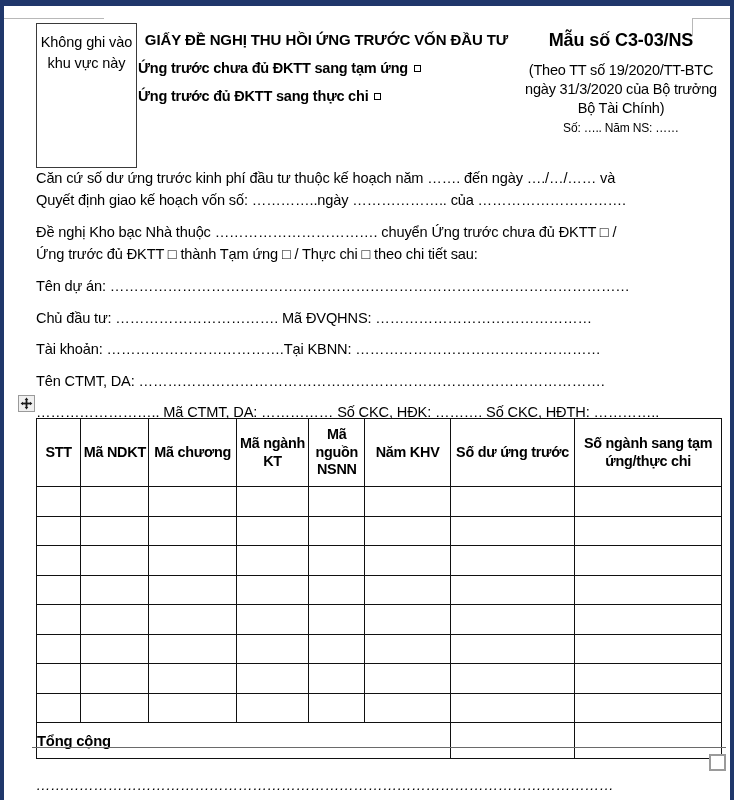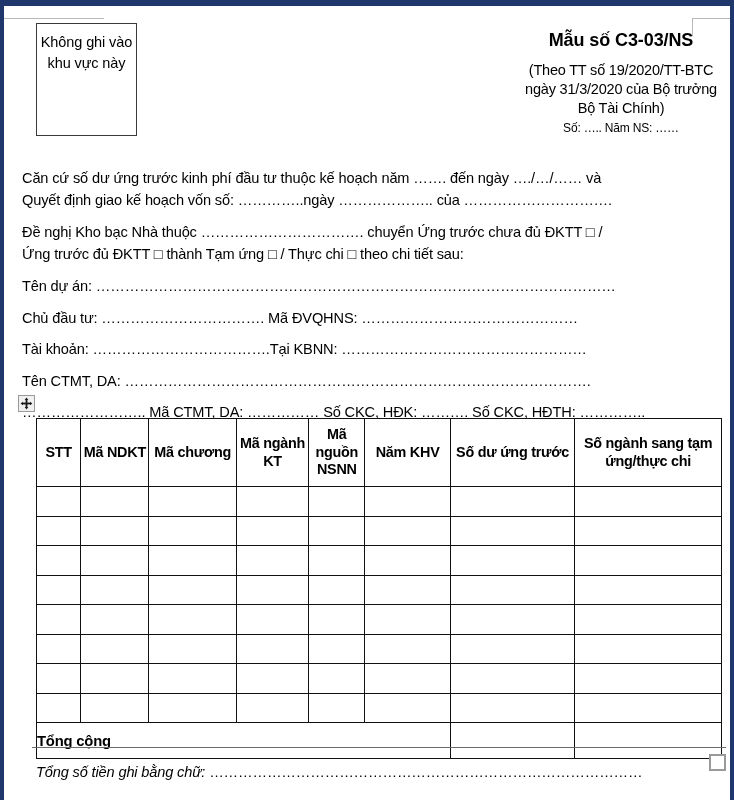--- a/index.html
+++ b/index.html
@@ -63,21 +63,21 @@
 
   
   #header-band {
     position: absolute;
     left: 32px; top: 17px;
     width: 690px; height: 120px;
   }
   #no-write-box {
     position: absolute;
     left: 0px; top: 0px;
-    width: 101px; height: 113px;
+    width: 101px; height: 145px;
     border: 1px solid #3a3a3a;
     box-sizing: border-box;
     display: flex;
     align-items: flex-start;
     justify-content: center;
     padding-top: 8px;
   }
   #no-write-box .nw-text {
     font-size: 14.5px;
     line-height: 21px;
@@ -135,21 +135,21 @@
   #form-no-serial {
     font-size: 12px;
     line-height: 19px;
     margin-top: 1px;
     letter-spacing: -0.2px;
   }
 
   
   #body-text {
     position: absolute;
-    left: 18px; top: 162px;
+    left: 32px; top: 162px;
     width: 690px;
   }
   .para {
     font-size: 14.6px;
     line-height: 21.5px;
     letter-spacing: -0.15px;
     margin-bottom: 11px;
   }
   .fields { margin-top: 4px; }
   .field-row {
@@ -268,20 +268,33 @@
   <div id="ruler-line"></div>
   <div id="ruler-line-right"></div>
   <div id="chrome-corner-right"></div>
 
   <div id="header-band">
 
     <div id="no-write-box">
       <div class="nw-text">Không ghi vào khu vực này</div>
     </div>
 
+    <div id="title-block">
+      <div id="doc-title">GIẤY ĐỀ NGHỊ THU HỒI ỨNG TRƯỚC VỐN ĐẦU TƯ</div>
+
+      <div class="opt-line">
+        <span>Ứng trước chưa đủ ĐKTT sang tạm ứng</span>
+        <span class="cb"></span>
+      </div>
+
+      <div class="opt-line">
+        <span>Ứng trước đủ ĐKTT sang thực chi</span>
+        <span class="cb"></span>
+      </div>
+    </div>
 
     <div id="form-no-block">
       <div id="form-no-title">Mẫu số C3-03/NS</div>
       <div id="form-no-sub">(Theo TT số 19/2020/TT-BTC ngày 31/3/2020 của Bộ trưởng Bộ Tài Chính)</div>
       <div id="form-no-serial">Số: ….. Năm NS: ……</div>
     </div>
   </div>
 
   <div id="body-text">
 
@@ -427,20 +440,17 @@
         <td class="total-label" colspan="6">Tổng cộng</td>
         <td class="total-val"></td>
         <td class="total-val"></td>
       </tr>
     </tfoot>
   </table>
 
   <div id="top-sep-line"></div>
 
   <div id="footer-text">
-    <div class="footer-line">
-      <span>Tổng số tiền ghi bằng chữ:</span><span class="dots"> ………………………………………………………………………………</span>
-    </div>
     <div class="footer-line second">…………………………………………………………………………………………………………</div>
   </div>
 
   <div id="table-resize-handle"></div>
 </div>
 
 </body></html>

